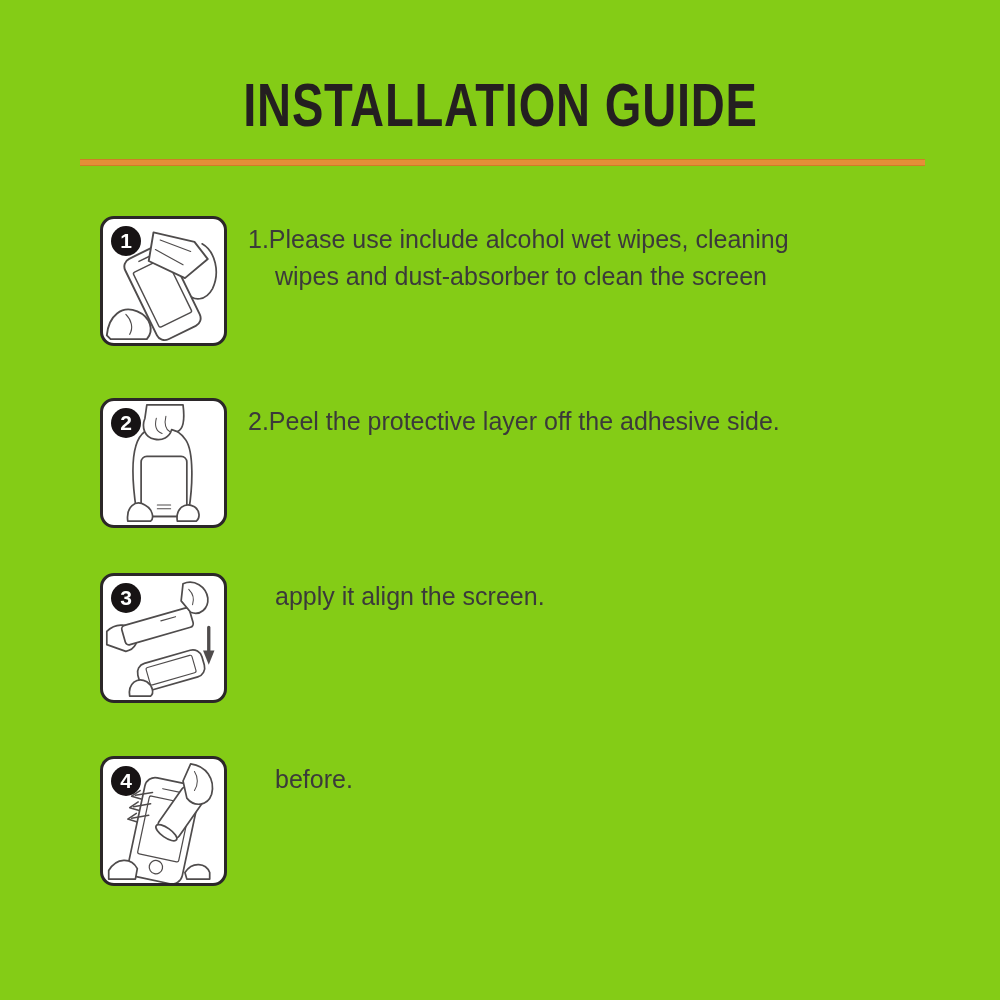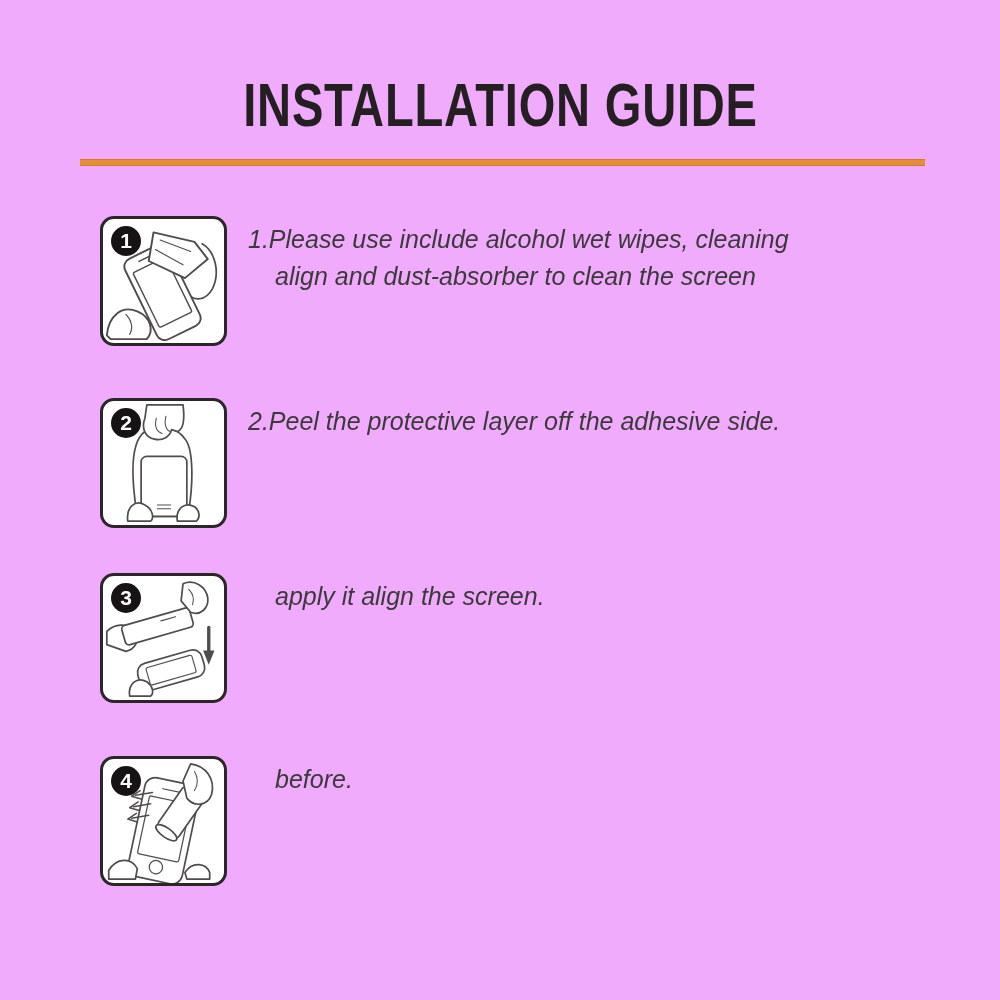--- a/index.html
+++ b/index.html
@@ -2,21 +2,21 @@
 <html><head>
 <meta charset="utf-8">
 <style>
   * { margin: 0; padding: 0; box-sizing: border-box; }
   html, body { background: #ffffff; }
   body { font-family: "Liberation Sans", sans-serif; }
   .page {
     position: relative;
     width: 1000px;
     height: 1000px;
-    background: #f0abfc;
+    background: #84cc16;
     overflow: hidden;
   }
   .title {
     position: absolute;
     top: 74px;
     left: 0;
     width: 1000px;
     text-align: center;
     font-size: 62px;
     line-height: 62px;
@@ -76,21 +76,20 @@
     font-weight: bold;
   }
   .step-text {
     position: absolute;
     left: 248px;
     top: 5px;
     width: 730px;
     font-size: 25px;
     line-height: 37px;
     color: #3b3a3a;
-    font-style: italic;
   }
   .line { white-space: pre; }
   .line.indent { margin-left: 27px; }
 </style>
 </head>
 <body>
 
 <div class="page">
 
   <h1 class="title"><span class="title-inner">INSTALLATION GUIDE</span></h1>
@@ -113,21 +112,21 @@
           <path d="M4 122 C6 101 20 90 36 97 C50 103 54 117 46 126 L8 126 Z"></path>
           <path d="M24 100 C30 106 32 114 28 121" stroke-width="1.2" fill="none"></path>
         </g>
       </svg>
       <div class="badge">
           <span>1</span>
         </div>
     </div>
     <div class="step-text">
       <div class="line">1.Please use include alcohol wet wipes, cleaning</div>
-      <div class="line indent">align and dust-absorber to clean the screen</div>
+      <div class="line indent">wipes and dust-absorber to clean the screen</div>
     </div>
   </section>
 
   <section class="step step-2">
     <div class="illustration-box">
       <svg viewBox="0 0 127 130" aria-hidden="true">
         <g stroke="#4f4c4c" fill="#ffffff" stroke-width="1.8" stroke-linejoin="round" stroke-linecap="round">
           <path d="M36 121 C28 72 30 42 44 32 C58 23 78 27 87 41 C95 53 95 88 89 121 Z"></path>
           <rect x="40" y="58" width="48" height="63" rx="6"></rect>
           <path d="M57 113 h14 M57 109 h14" stroke-width="1.1" fill="none"></path>

